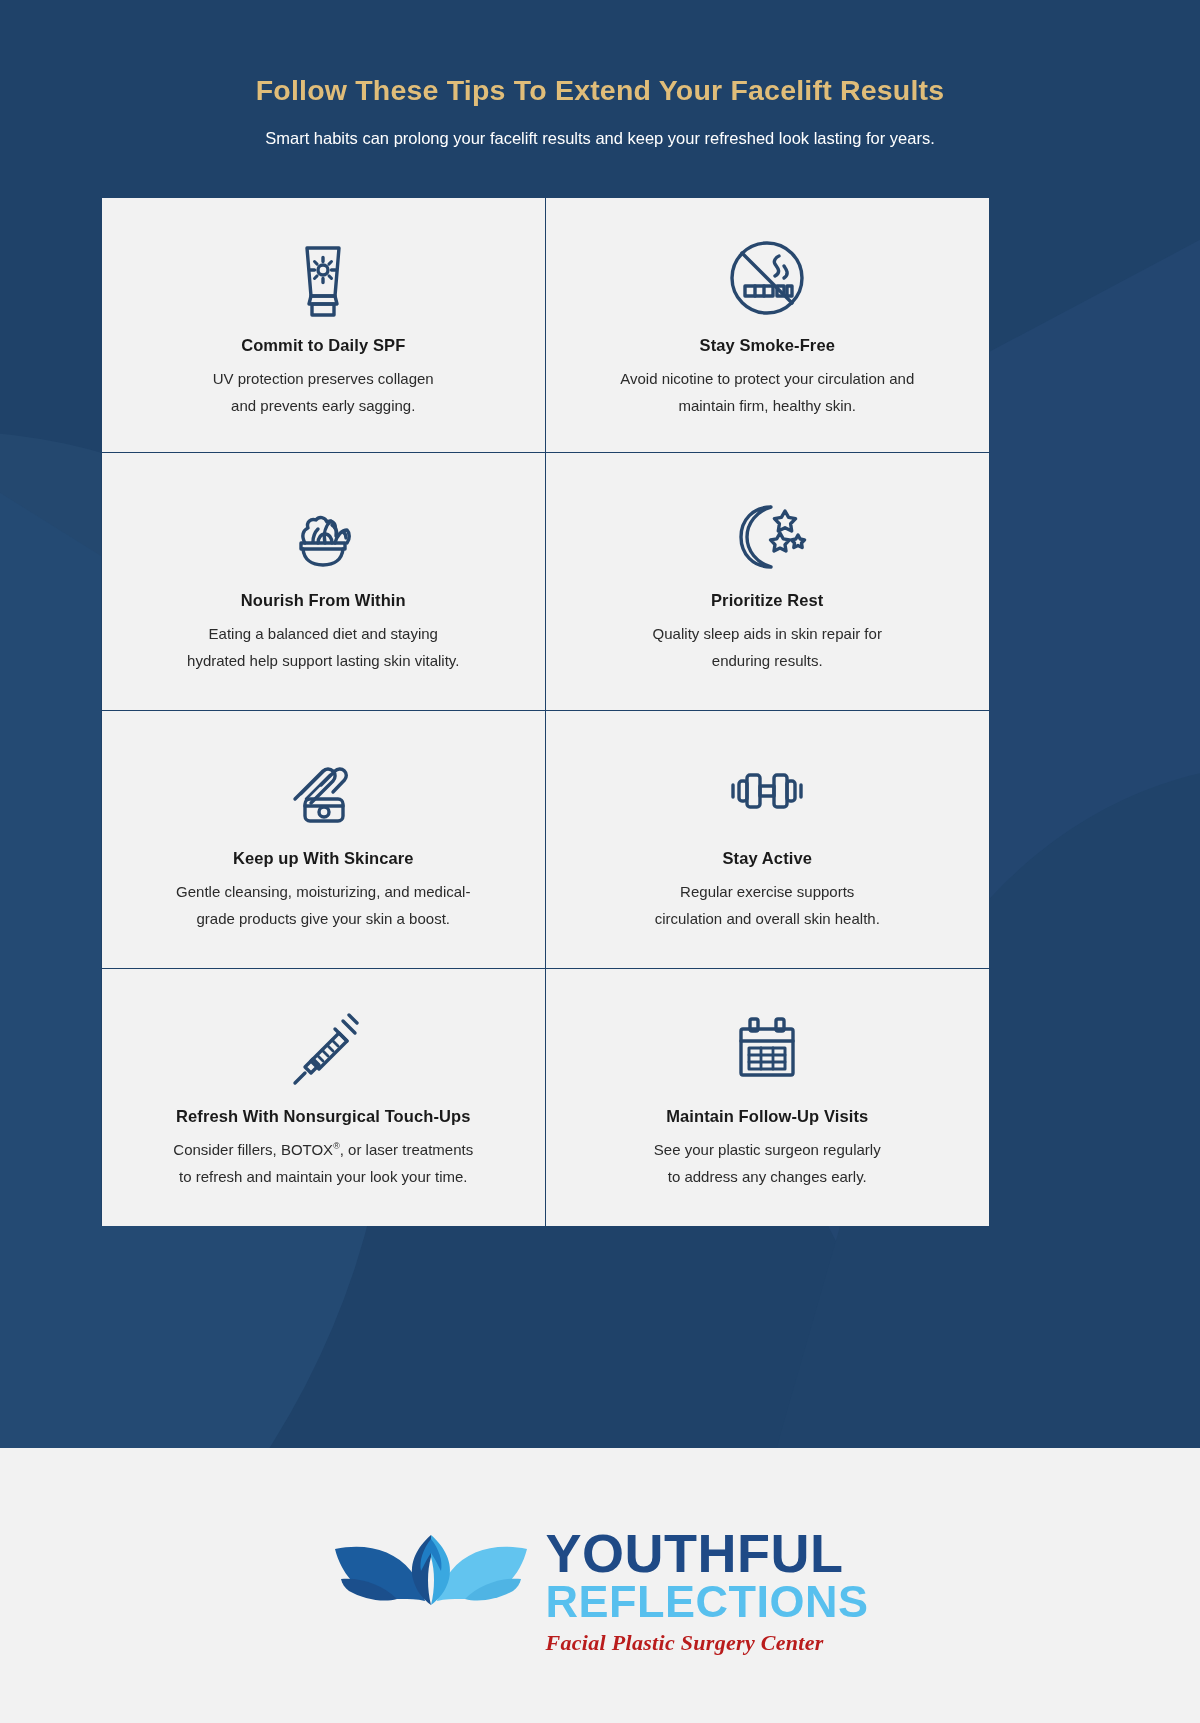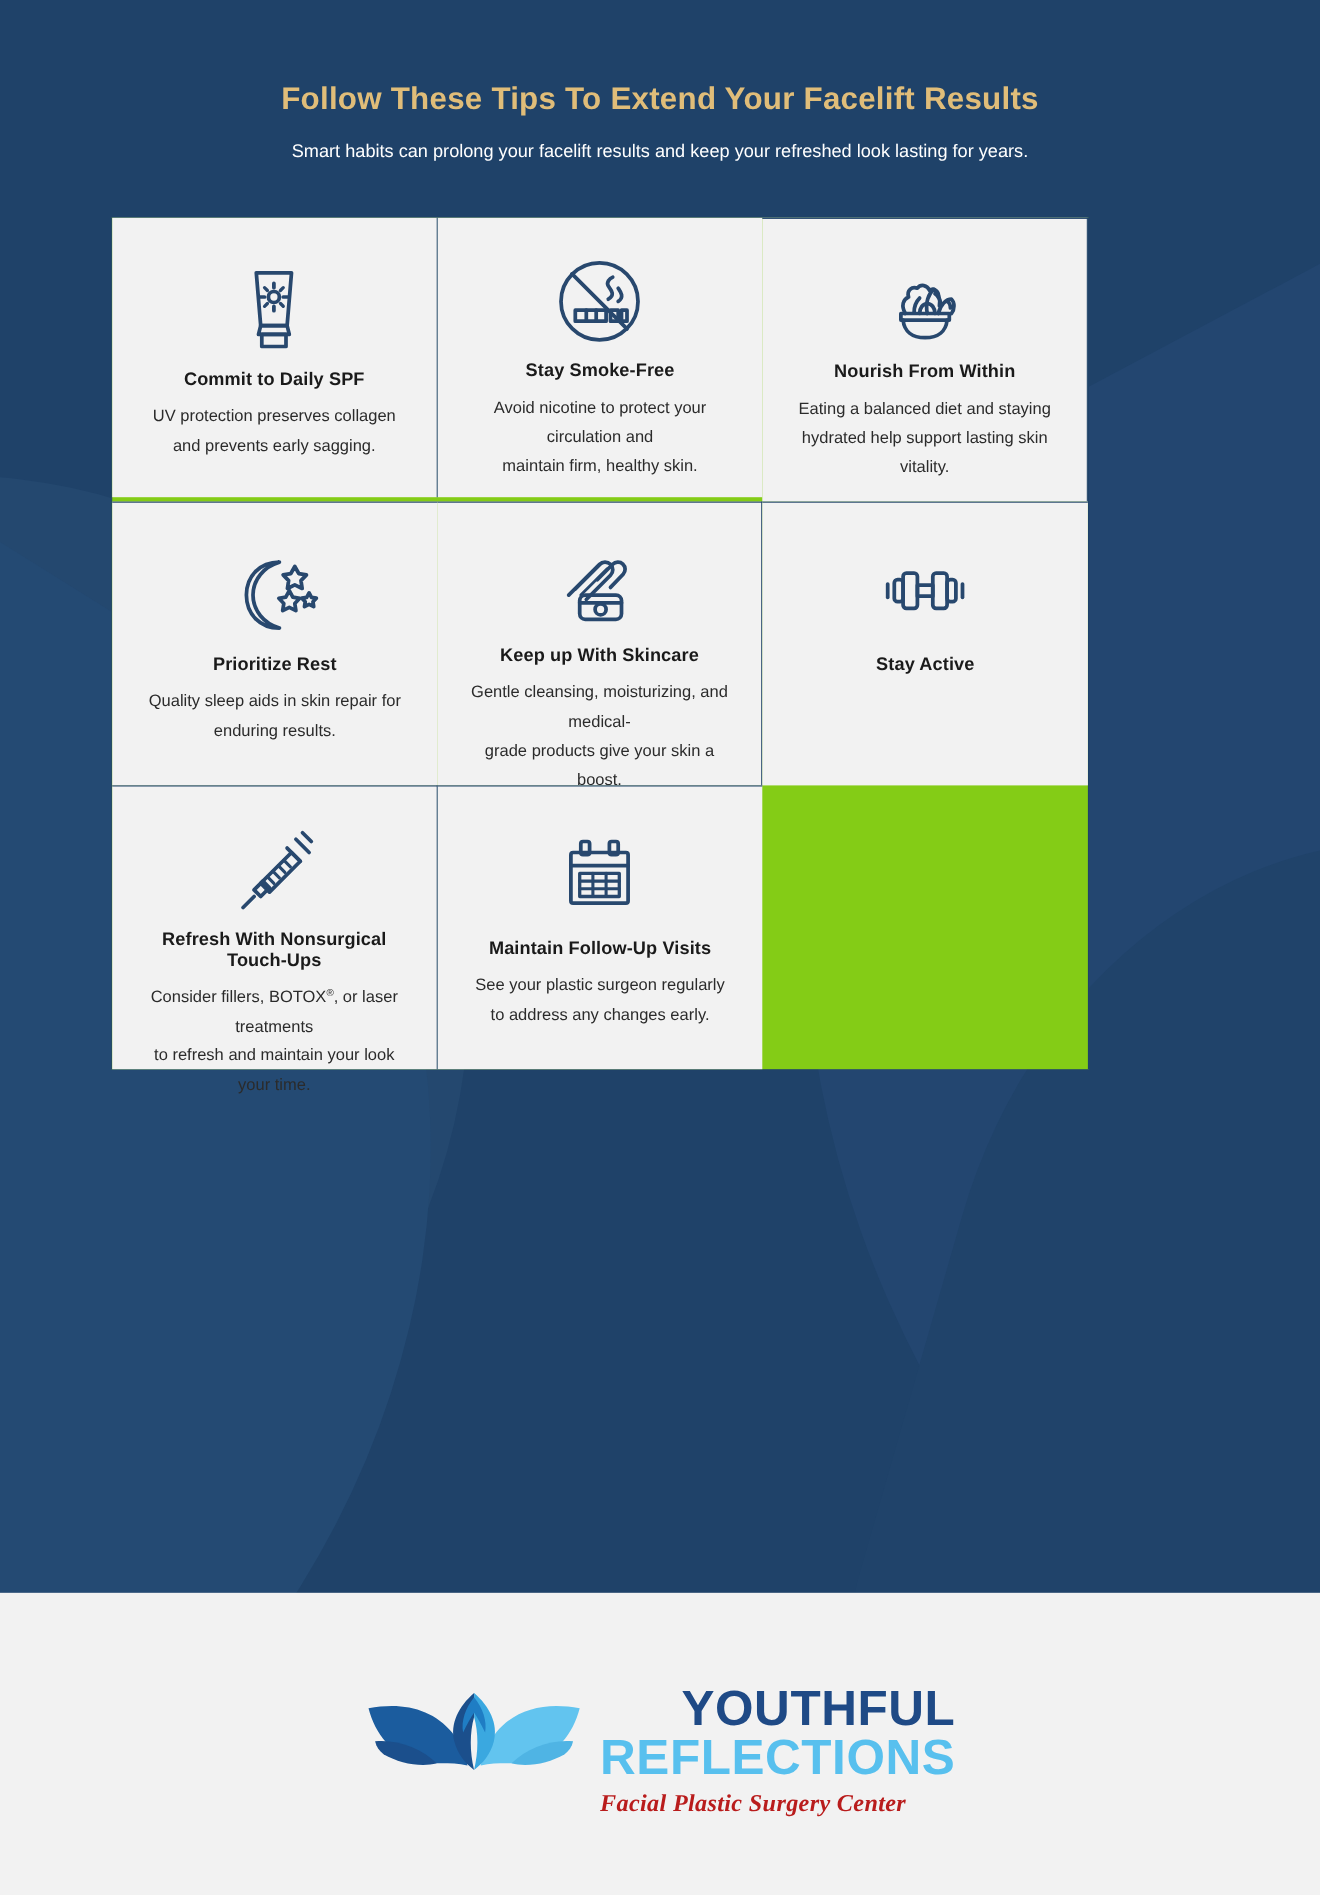--- a/index.html
+++ b/index.html
@@ -51,23 +51,23 @@
   }
   .subtitle {
     margin-top:22px;
     font-size:16.5px; font-weight:400; color:#ffffff;
   }
 
   
   .grid {
     position:absolute; left:101px; top:198px;
     width:889px;
-    background:#84cc16;
+    background:#7dd3fc;
     display:grid;
-    grid-template-columns:1fr 1fr 1fr;
+    grid-template-columns:1fr 1fr;
     z-index:3;
     border:1px solid #1f4269;
     border-top:none; border-bottom:none;
   }
   .card {
     position:relative;
     padding:28px 26px 30px;
     display:flex; flex-direction:column; align-items:center;
     text-align:center;
     background:#f2f2f2;
@@ -101,22 +101,22 @@
   .footer {
     position:absolute; left:0; top:1448px;
     width:1200px; height:275px;
     background:#f2f2f2;
     display:flex; align-items:center; justify-content:center;
   }
   .logo { display:flex; align-items:flex-start; gap:14px; transform:translateY(6px); }
   .logo-mark { width:200px; height:92px; flex:none; }
   .logo-text { display:flex; flex-direction:column; }
   .logo-line1 {
-    font-size:45px; font-weight:700; letter-spacing:0.5px;
-    color:#1f4a86; line-height:0.98;text-align:right;
+    font-size:54px; font-weight:700; letter-spacing:0.5px;
+    color:#1f4a86; line-height:0.98;
   }
   .logo-line2 {
     font-size:45px; font-weight:700; letter-spacing:0.5px;
     color:#58c0ee; line-height:1.0;
   }
   .logo-tag {
     margin-top:6px; text-align:left;
     font-family:"Liberation Serif", serif;
     font-style:italic; font-weight:700;
     font-size:22px; color:#b91c1c; letter-spacing:.3px;
@@ -242,20 +242,24 @@
           <rect x="28" y="32" width="13" height="32" rx="3"></rect>
           <rect x="55" y="32" width="13" height="32" rx="3"></rect>
           <rect x="20" y="38" width="8" height="20" rx="3"></rect>
           <rect x="68" y="38" width="8" height="20" rx="3"></rect>
           <line x1="14" y1="42" x2="14" y2="54"></line>
           <line x1="82" y1="42" x2="82" y2="54"></line>
           <rect x="41" y="43" width="14" height="10"></rect>
         </svg>
       </div>
       <div class="card-title">Stay Active</div>
+      <div class="card-body">
+        <span>Regular exercise supports</span><br>
+        <span>circulation and overall skin health.</span>
+      </div>
     </div>
 
     <div class="card row3 col0 rowline">
       <div class="icon-box">
         <svg width="96" height="96" viewBox="0 0 96 96" fill="none" stroke="#28486e" stroke-width="3.4" stroke-linecap="round" stroke-linejoin="round">
           <path d="M36 60 L64 32 l8 8 -28 28 z"></path>
           <path d="M60 28 l12 12"></path>
           <path d="M68 20 l12 12"></path>
           <path d="M74 14 l8 8"></path>
           <path d="M30 66 l6 6 8-8 -6-6 z"></path>

